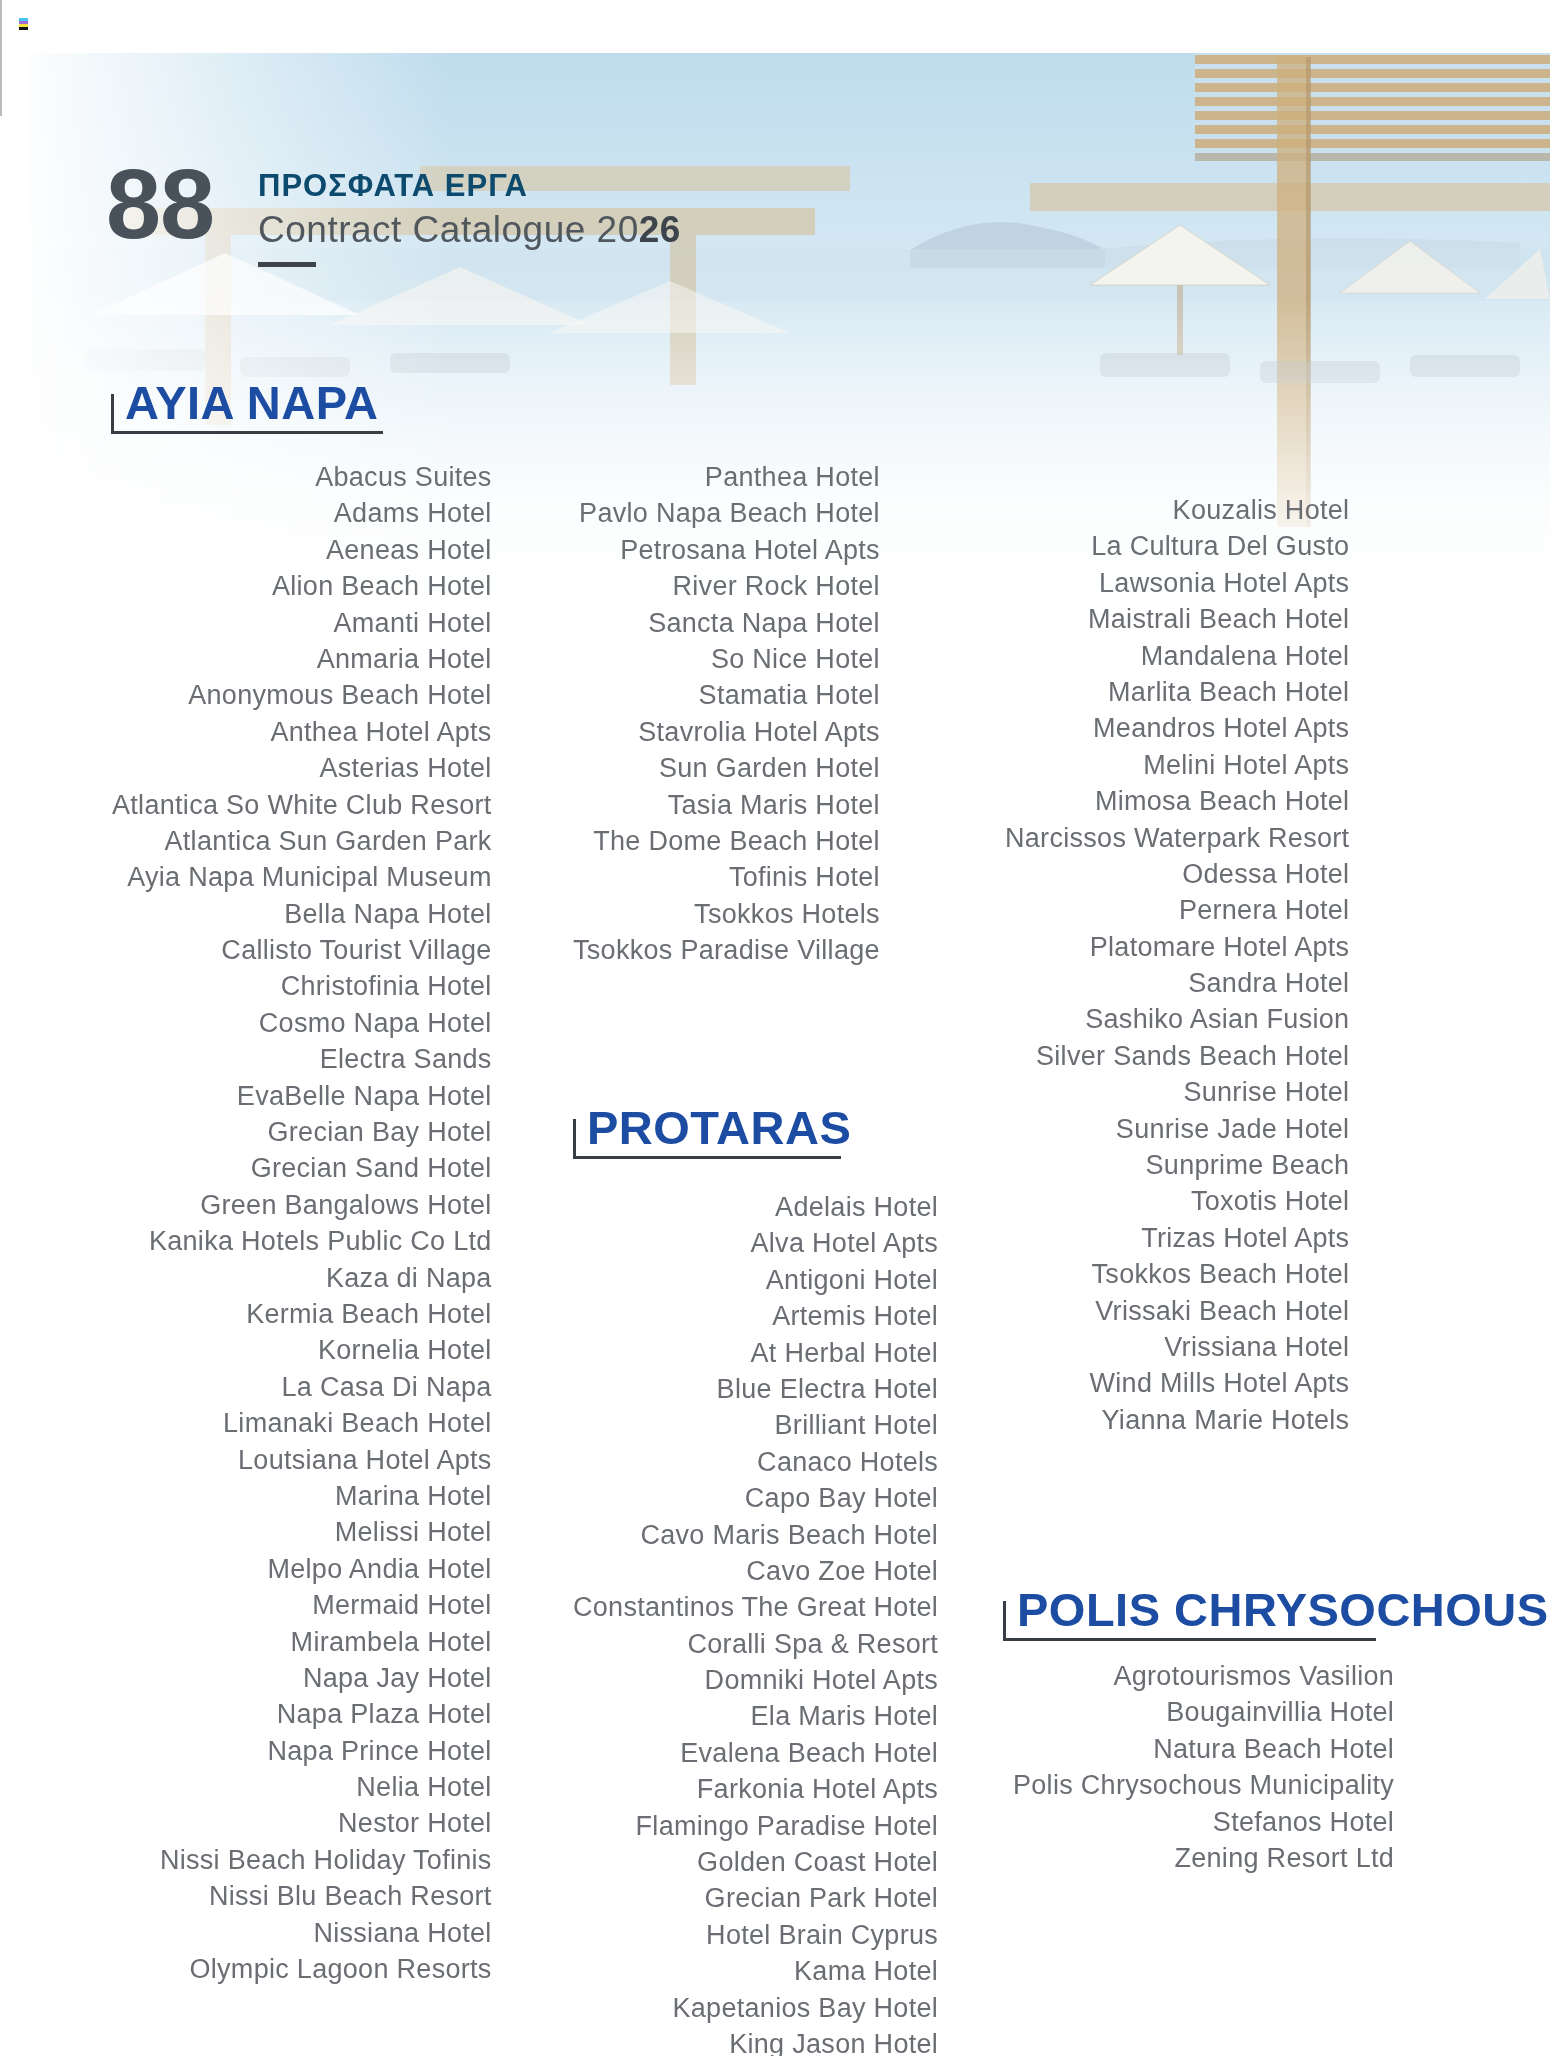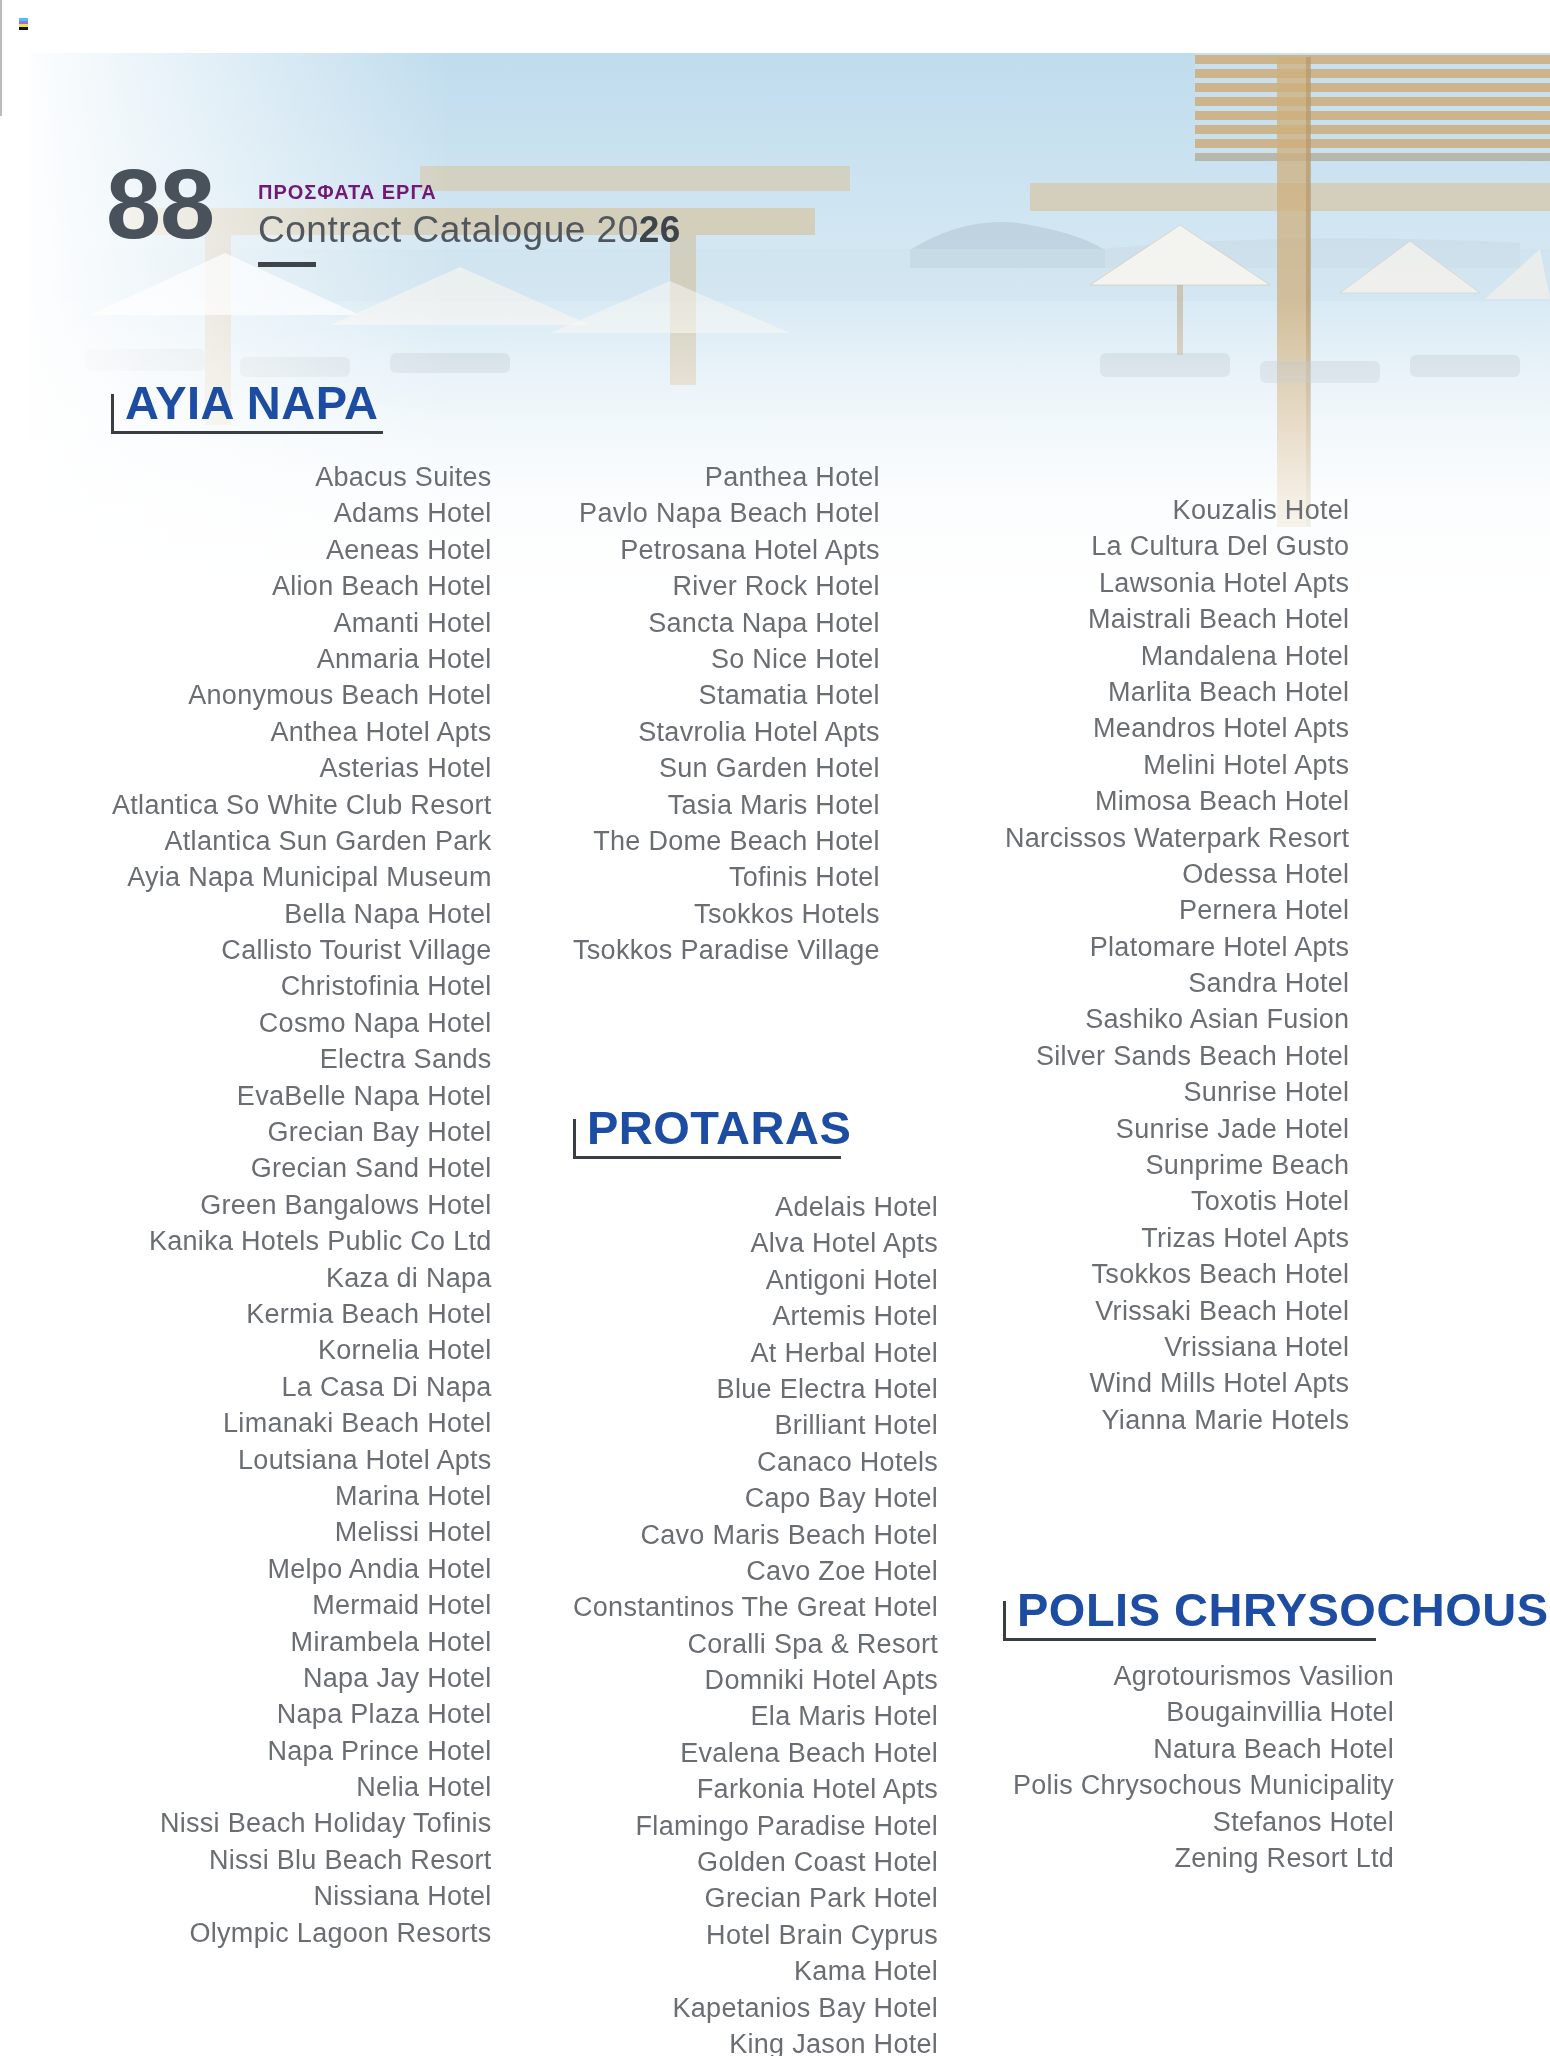--- a/index.html
+++ b/index.html
@@ -14,22 +14,22 @@
   .print-mark{position:absolute;left:19px;top:18px;width:9px;}
   .print-mark div{width:9px;height:3px;}
 
   
   .photo{position:absolute;left:30px;top:53px;width:1520px;height:620px;overflow:hidden;}
   .photo svg{display:block;}
 
   
   .page-num{position:absolute;left:106px;top:154px;font-size:99px;font-weight:700;
             color:#49525b;letter-spacing:-1px;line-height:1;}
-  .t-greek{position:absolute;left:258px;top:169px;font-size:20px;font-weight:700;
-           color:#701a75;letter-spacing:1px;line-height:1.1;margin-top:12px;}
+  .t-greek{position:absolute;left:258px;top:169px;font-size:31px;font-weight:700;
+           color:#0c4a6e;letter-spacing:1px;line-height:1.1;}
   .t-latin{position:absolute;left:258px;top:210px;font-size:37px;font-weight:400;
            color:#50575d;letter-spacing:0.5px;line-height:1.1;}
   .t-latin b{font-weight:700;color:#3d444b;}
   .t-underline{position:absolute;left:258px;top:262px;width:58px;height:5px;background:#3e444a;}
 
   
   .sec-head{position:absolute;}
   .sec-head .lbl{display:block;padding-left:14px;font-size:47px;font-weight:700;
                  color:#1c4da2;letter-spacing:0.5px;line-height:1;white-space:nowrap;}
   .sec-head .rule{position:absolute;left:0;top:15px;height:37px;
@@ -170,20 +170,21 @@
       <div class="row">Loutsiana Hotel Apts</div>
       <div class="row">Marina Hotel</div>
       <div class="row">Melissi Hotel</div>
       <div class="row">Melpo Andia Hotel</div>
       <div class="row">Mermaid Hotel</div>
       <div class="row">Mirambela Hotel</div>
       <div class="row">Napa Jay Hotel</div>
       <div class="row">Napa Plaza Hotel</div>
       <div class="row">Napa Prince Hotel</div>
       <div class="row">Nelia Hotel</div>
+      <div class="row">Nestor Hotel</div>
       <div class="row">Nissi Beach Holiday Tofinis</div>
       <div class="row">Nissi Blu Beach Resort</div>
       <div class="row">Nissiana Hotel</div>
       <div class="row">Olympic Lagoon Resorts</div>
     </div>
   <div class="hlist z-top" style="left:573px;top:459px;">
       <div class="row">Panthea Hotel</div>
       <div class="row">Pavlo Napa Beach Hotel</div>
       <div class="row">Petrosana Hotel Apts</div>
       <div class="row">River Rock Hotel</div>

